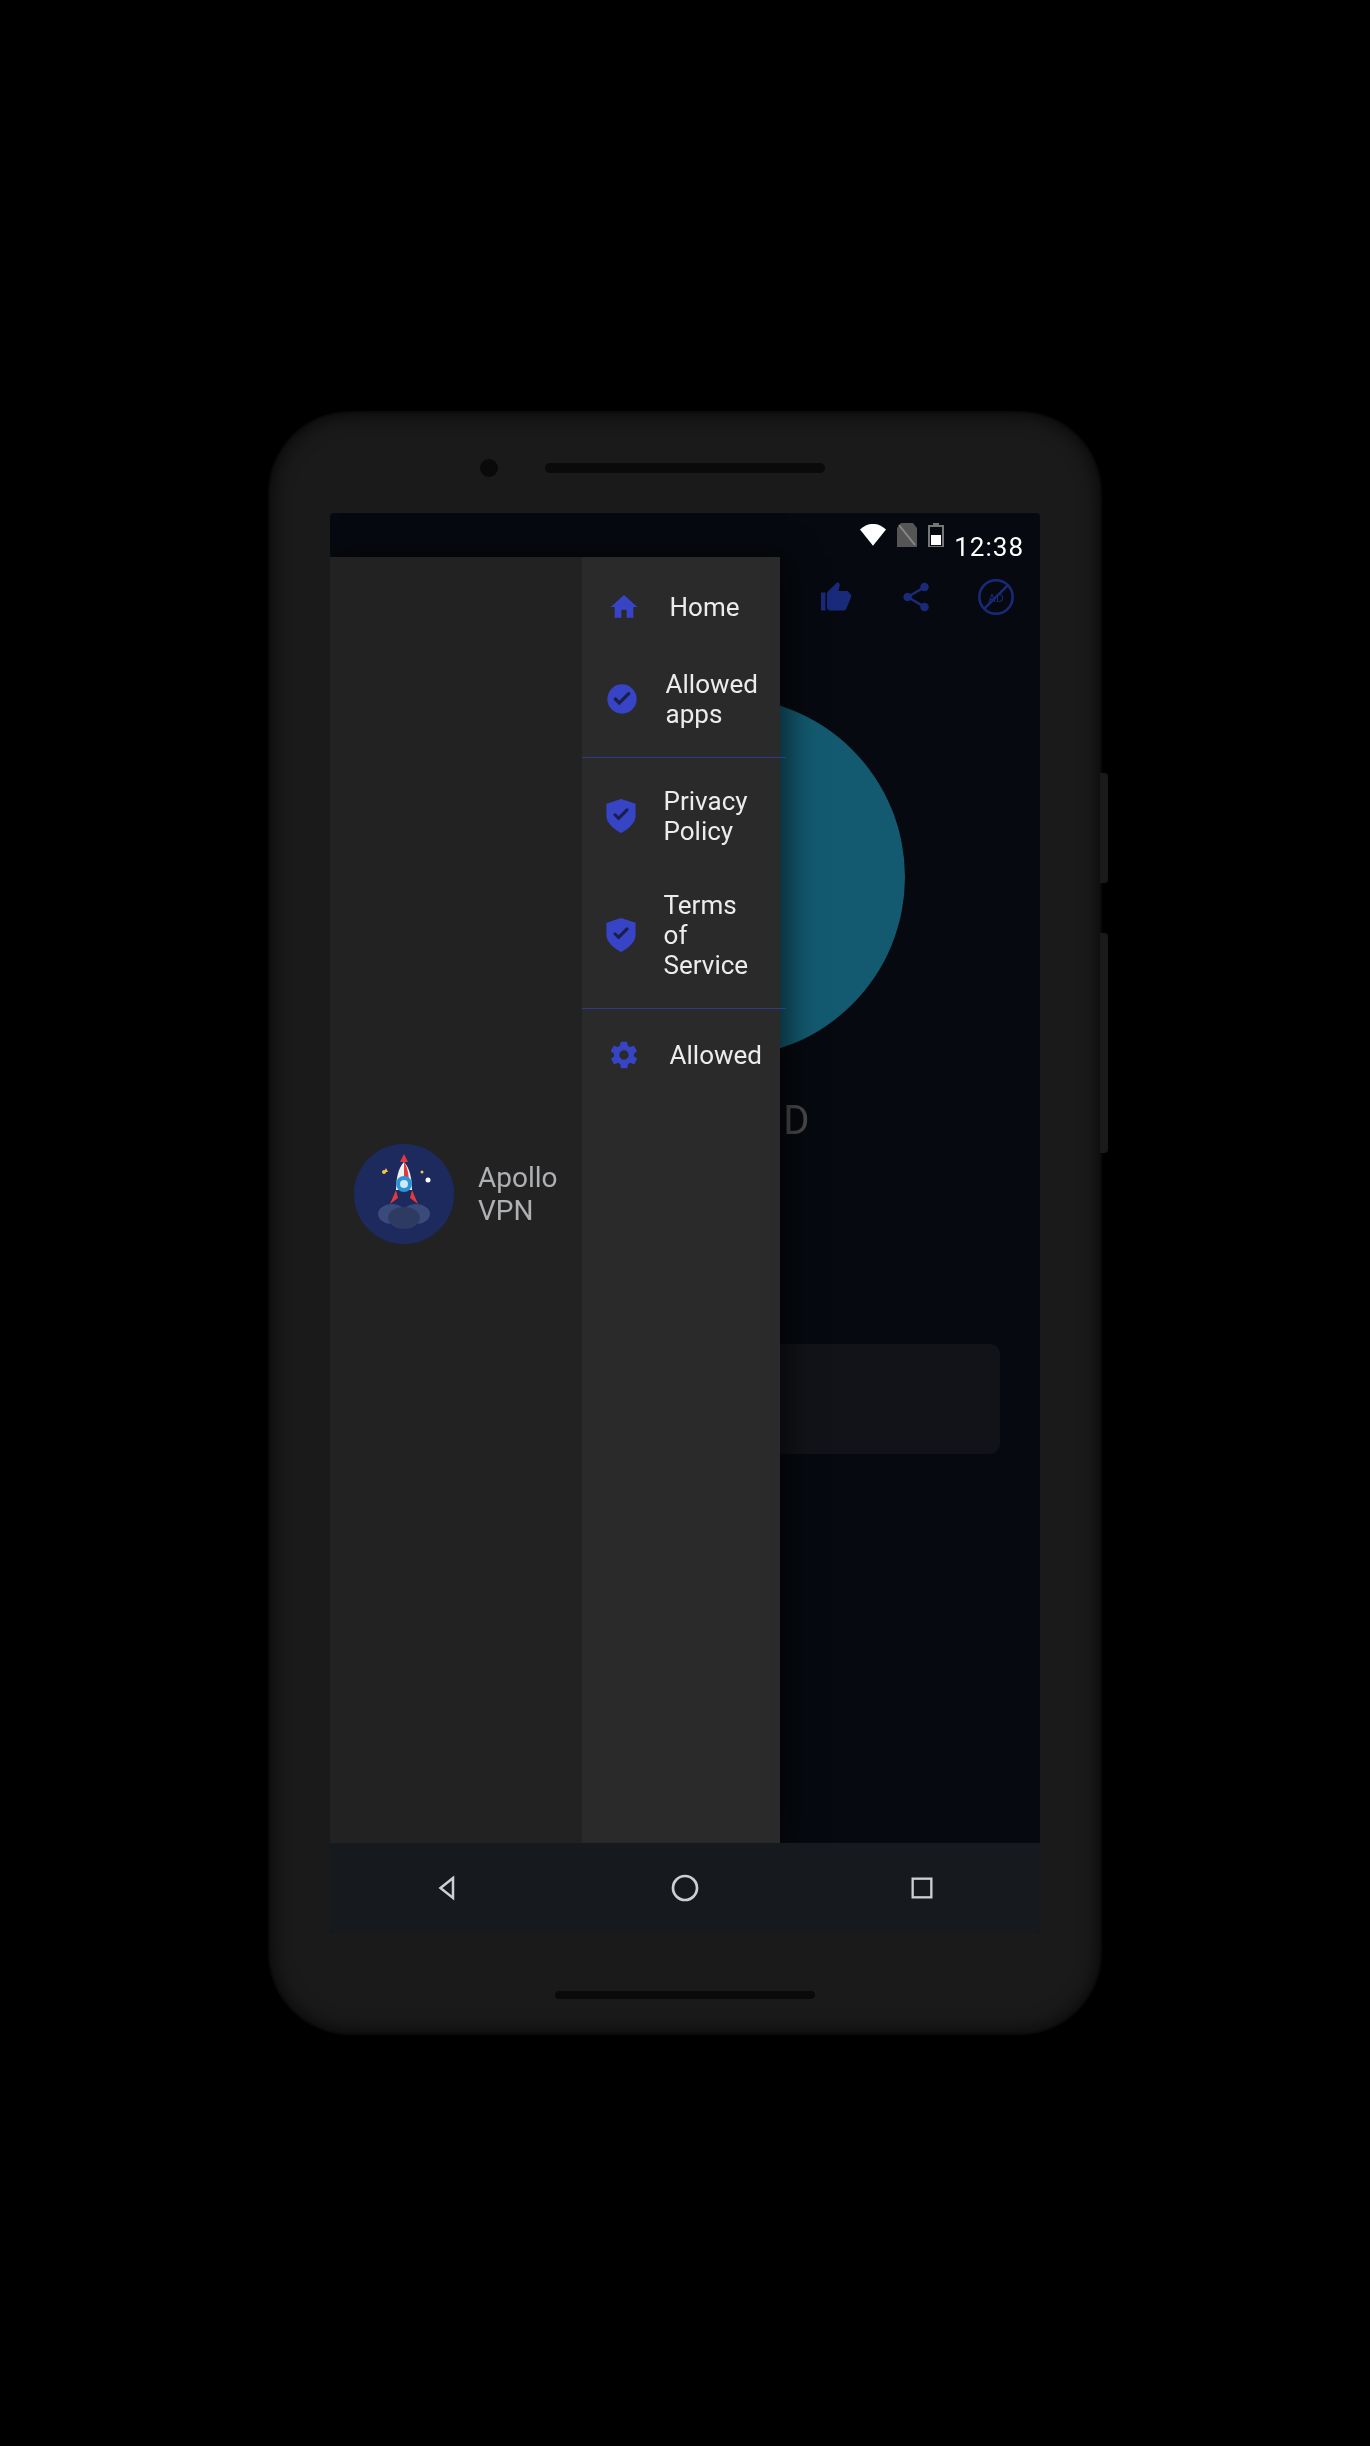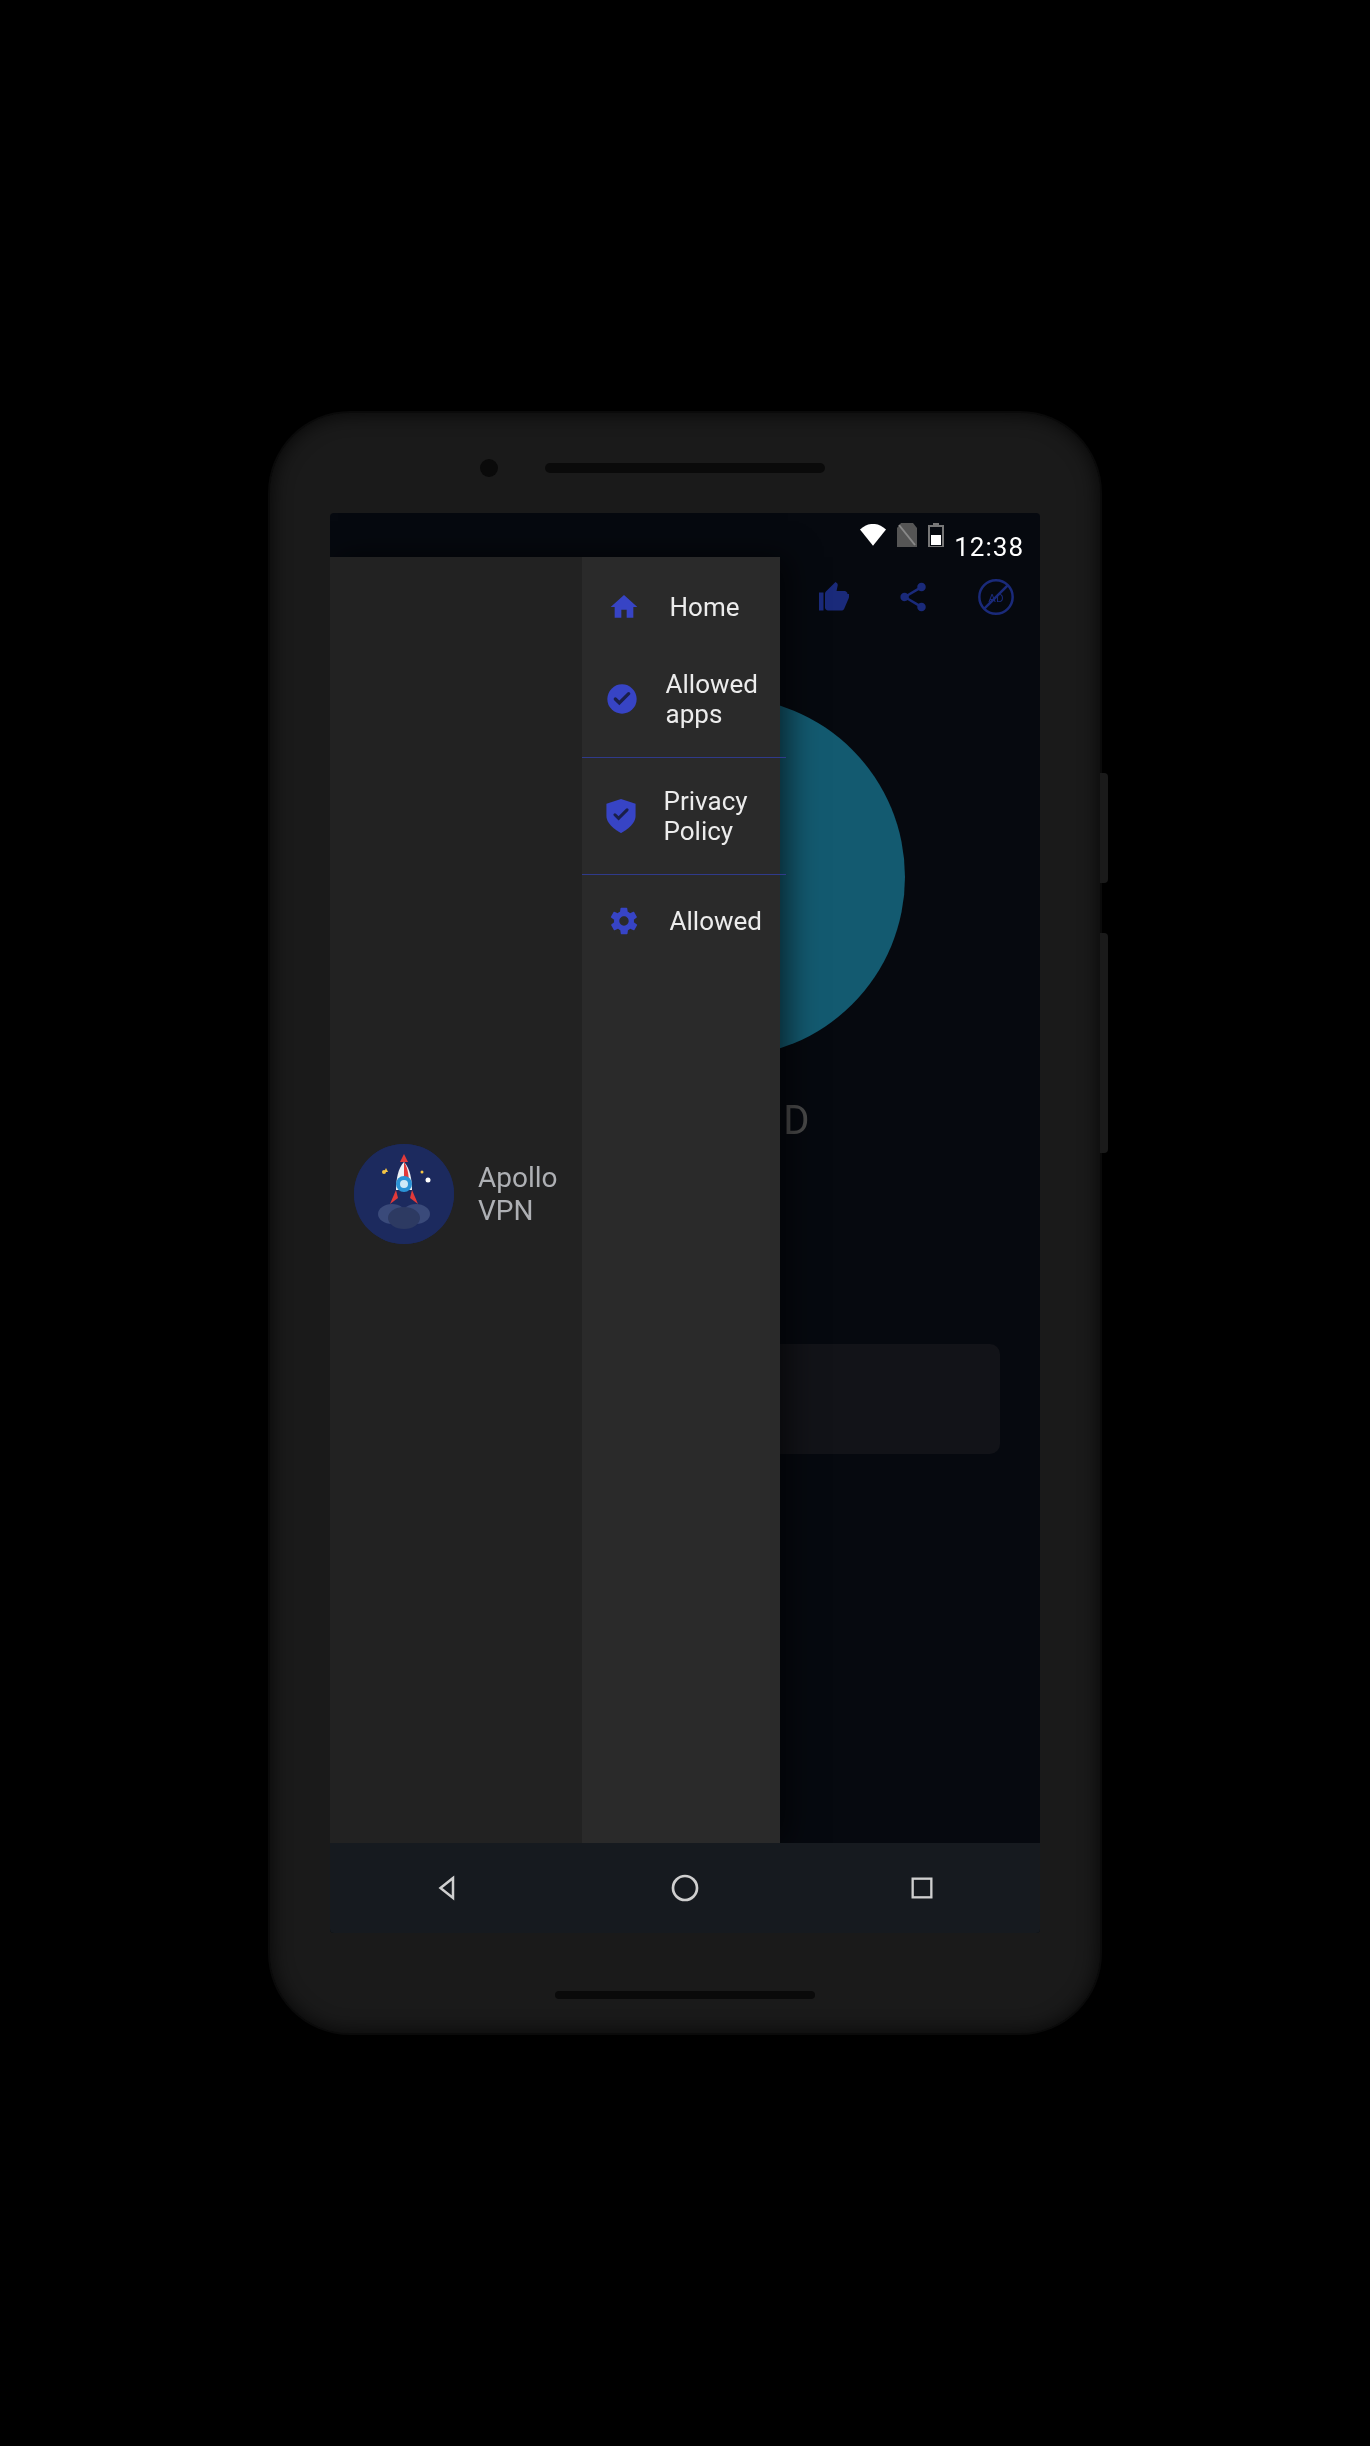--- a/index.html
+++ b/index.html
@@ -104,21 +104,21 @@
     background: #06090f;
   }
   .app-toolbar {
     height: 80px;
     display: flex;
     align-items: center;
     justify-content: flex-end;
     gap: 40px;
     padding: 0 24px;
   }
-  .toolbar-icon { width: 40px; height: 40px; display: inline-flex; align-items: center; justify-content: flex-start; }
+  .toolbar-icon { width: 40px; height: 40px; display: inline-flex; align-items: center; justify-content: center; }
   .big-circle {
     width: 360px;
     height: 360px;
     border-radius: 50%;
     background: #135a70;
     margin: 60px auto 40px;
     position: relative;
     left: 40px;
   }
   .status-text {
@@ -305,20 +305,29 @@
         <div class="drawer-item">
           <span class="icon-slot">
             <svg width="30" height="34" viewBox="0 0 24 28">
                 <path d="M12 0 L24 4 V14 C24 22 12 28 12 28 C12 28 0 22 0 14 V4 Z" fill="#3744c5"></path>
                 <path d="M7 13 l3 3 l7 -7" stroke="#1a1f4a" stroke-width="2.5" fill="none" stroke-linecap="round"></path>
               </svg>
           </span>
           <span>Privacy Policy</span>
         </div>
 
+        <div class="drawer-item">
+          <span class="icon-slot">
+            <svg width="30" height="34" viewBox="0 0 24 28">
+                <path d="M12 0 L24 4 V14 C24 22 12 28 12 28 C12 28 0 22 0 14 V4 Z" fill="#3744c5"></path>
+                <path d="M7 13 l3 3 l7 -7" stroke="#1a1f4a" stroke-width="2.5" fill="none" stroke-linecap="round"></path>
+              </svg>
+          </span>
+          <span>Terms of Service</span>
+        </div>
 
         <div class="drawer-divider"></div>
 
         <div class="drawer-item">
           <span class="icon-slot">
             <svg width="32" height="32" viewBox="0 0 24 24" fill="#3744c5">
                 <path d="M19.4 13c0-.3.1-.7.1-1s0-.7-.1-1l2.1-1.6c.2-.1.2-.4.1-.6l-2-3.5c-.1-.2-.4-.3-.6-.2l-2.5 1c-.5-.4-1.1-.7-1.7-1l-.4-2.6c0-.2-.2-.4-.5-.4h-4c-.2 0-.4.2-.5.4l-.4 2.6c-.6.2-1.2.6-1.7 1l-2.5-1c-.2-.1-.5 0-.6.2l-2 3.5c-.1.2-.1.5.1.6L4.6 11c0 .3-.1.7-.1 1s0 .7.1 1l-2.1 1.6c-.2.1-.2.4-.1.6l2 3.5c.1.2.4.3.6.2l2.5-1c.5.4 1.1.7 1.7 1l.4 2.6c0 .2.2.4.5.4h4c.2 0 .4-.2.5-.4l.4-2.6c.6-.2 1.2-.6 1.7-1l2.5 1c.2.1.5 0 .6-.2l2-3.5c.1-.2.1-.5-.1-.6L19.4 13zM12 15.5c-1.9 0-3.5-1.6-3.5-3.5s1.6-3.5 3.5-3.5 3.5 1.6 3.5 3.5-1.6 3.5-3.5 3.5z"></path>
               </svg>
           </span>
           <span>Allowed</span>

